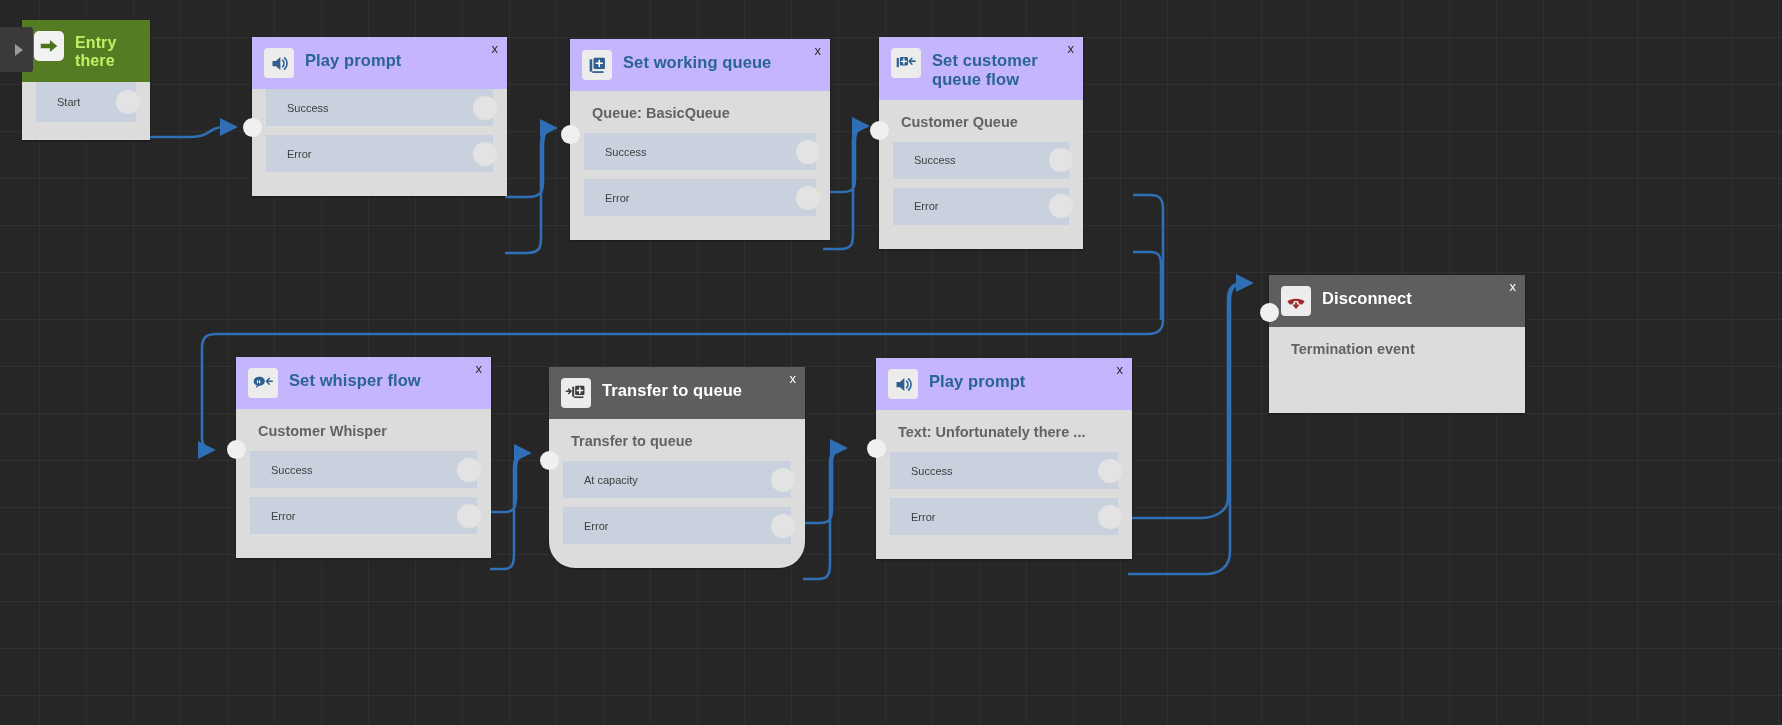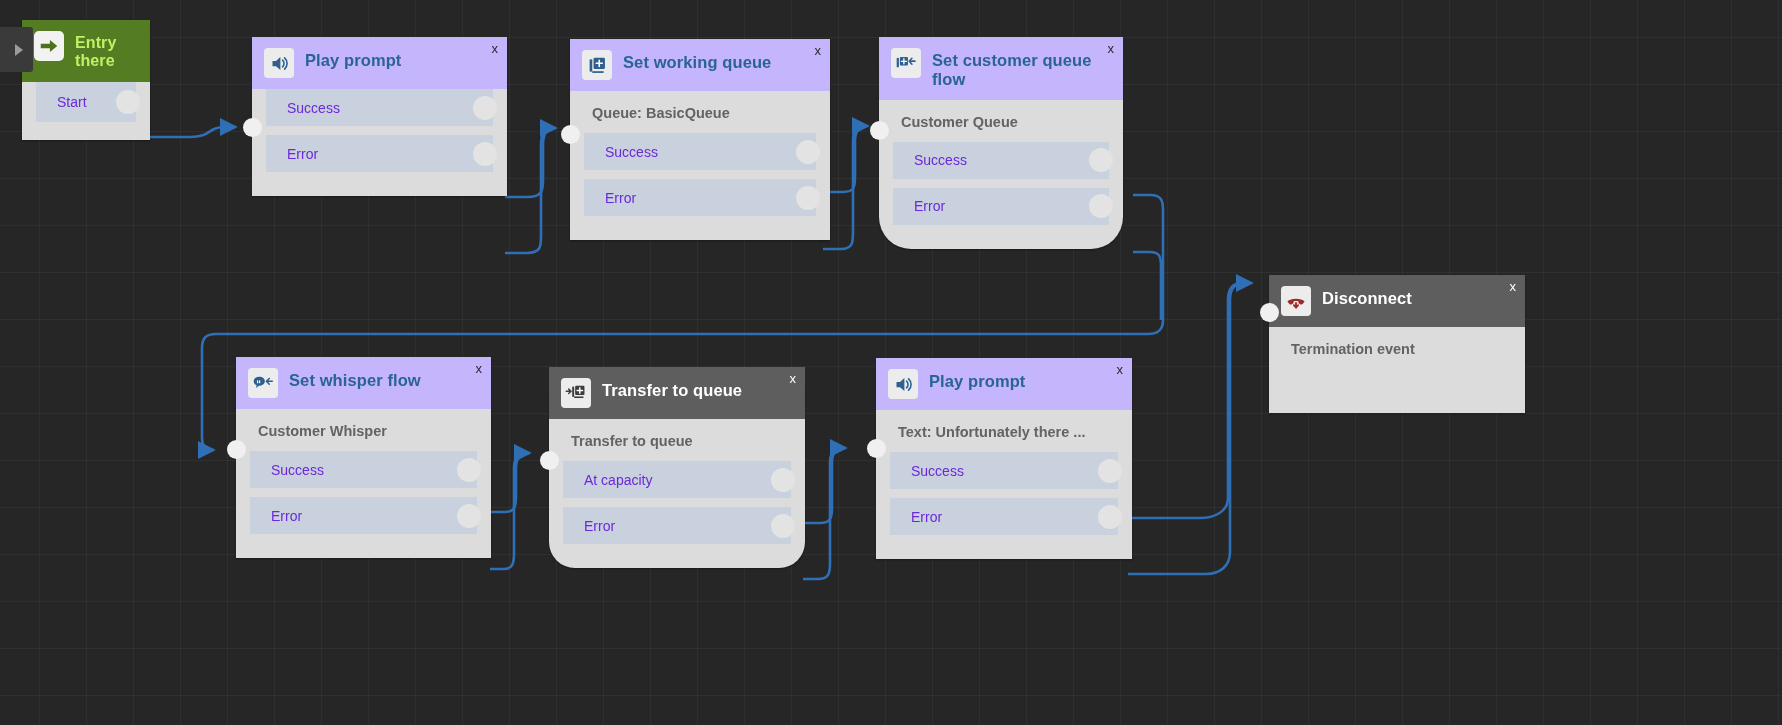--- a/index.html
+++ b/index.html
@@ -123,22 +123,22 @@
   .port-row {
     position: relative;
     margin: 0 14px 9px 14px;
     background: #c8d1dd;
     height: 37px;
     display: flex;
     align-items: center;
   }
   .port-row:last-child { margin-bottom: 0; }
   .port-label {
-    font-size: 14px;
-    color: #6d28d9;
+    font-size: 11px;
+    color: #404040;
     padding-left: 21px;
   }
   .port-dot {
     position: absolute;
     right: -4px;
     top: 50%;
     transform: translateY(-50%);
     width: 24px; height: 24px;
     border-radius: 50%;
     background: #e3e3e3;
@@ -283,21 +283,21 @@
         <span class="port-dot"></span>
       </div>
       <div class="port-row">
         <span class="port-label">Error</span>
         <span class="port-dot"></span>
       </div>
       <div class="node-footer"></div>
     </div>
   </div>
 
-  <div class="node" id="set-customer-queue-flow" style="left:879px; top:37px; width:244px;border-radius:32px;">
+  <div class="node" id="set-customer-queue-flow" style="left:879px; top:37px; width:204px;">
     <span class="in-dot" style="left:-9px; top:84px;"></span>
     <div class="node-header blue" style="min-height:62px;">
       <span class="node-icon">
         <svg width="22" height="22" viewBox="0 0 26 24" aria-hidden="true">
           <rect x="2" y="6" width="2.6" height="11" fill="#2f5f8f"></rect>
           <rect x="5.8" y="5" width="9.5" height="10" rx="1.2" fill="#2f5f8f"></rect>
           <path d="M10.5 7 v6 M7.6 10 h6" stroke="#ffffff" stroke-width="1.6" stroke-linecap="round"></path>
           <path d="M23.5 10 h-6 M20 6.5 l-3.2 3.5 L20 13.5" stroke="#2f5f8f" stroke-width="1.8" fill="none" stroke-linecap="round" stroke-linejoin="round"></path>
           <path d="M20.5 10 h3" stroke="#2f5f8f" stroke-width="1.8" stroke-linecap="round"></path>
         </svg>

